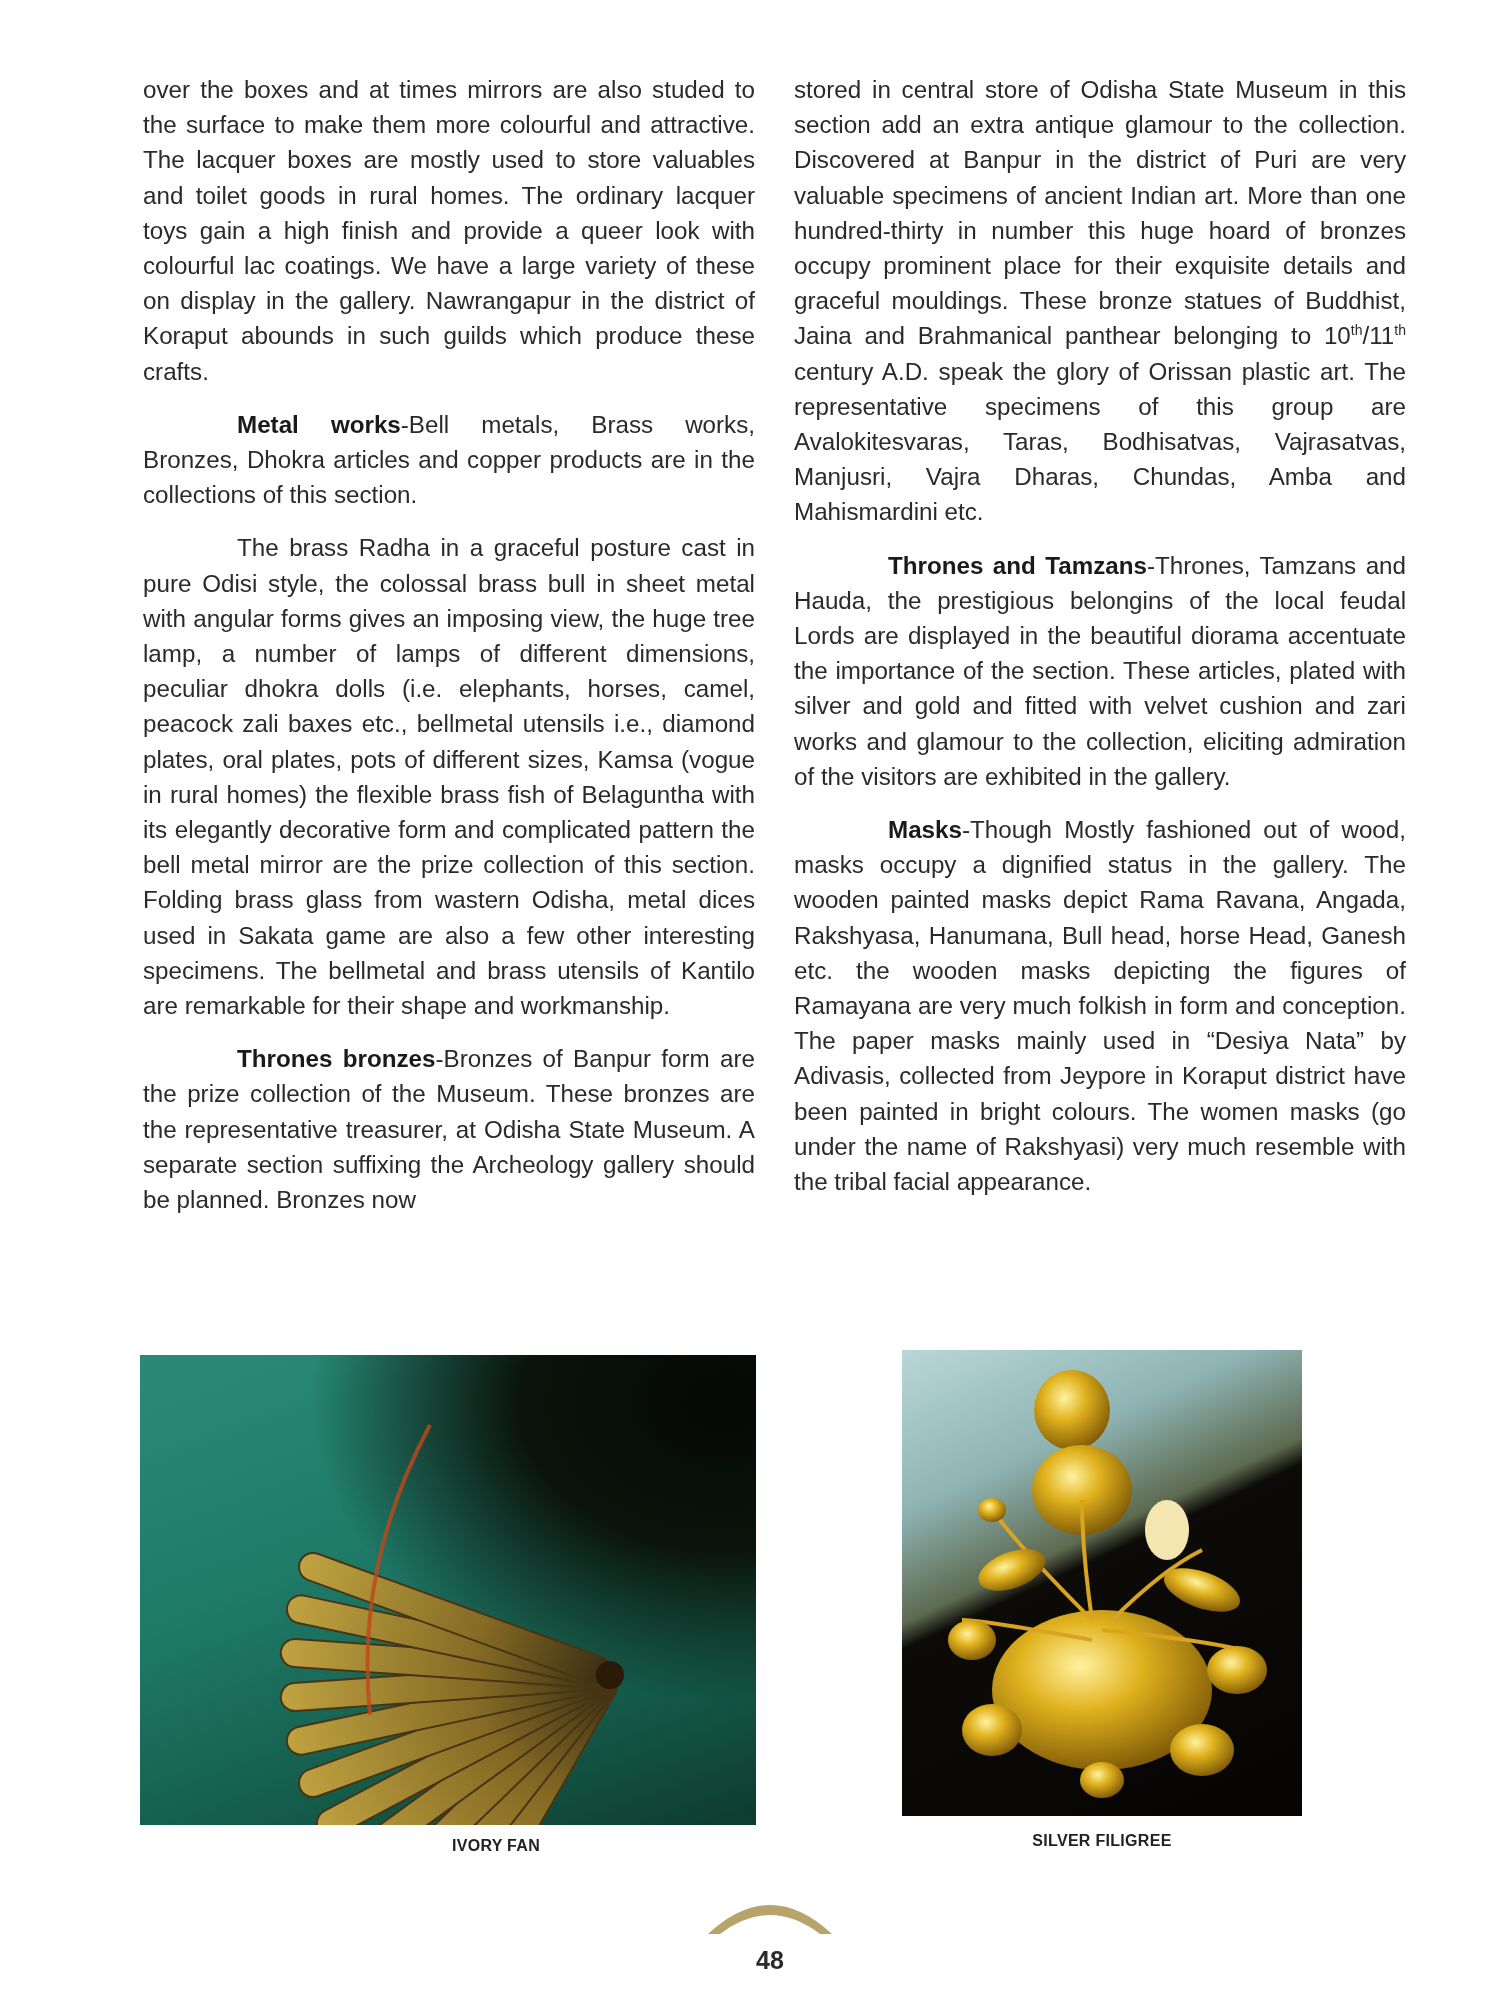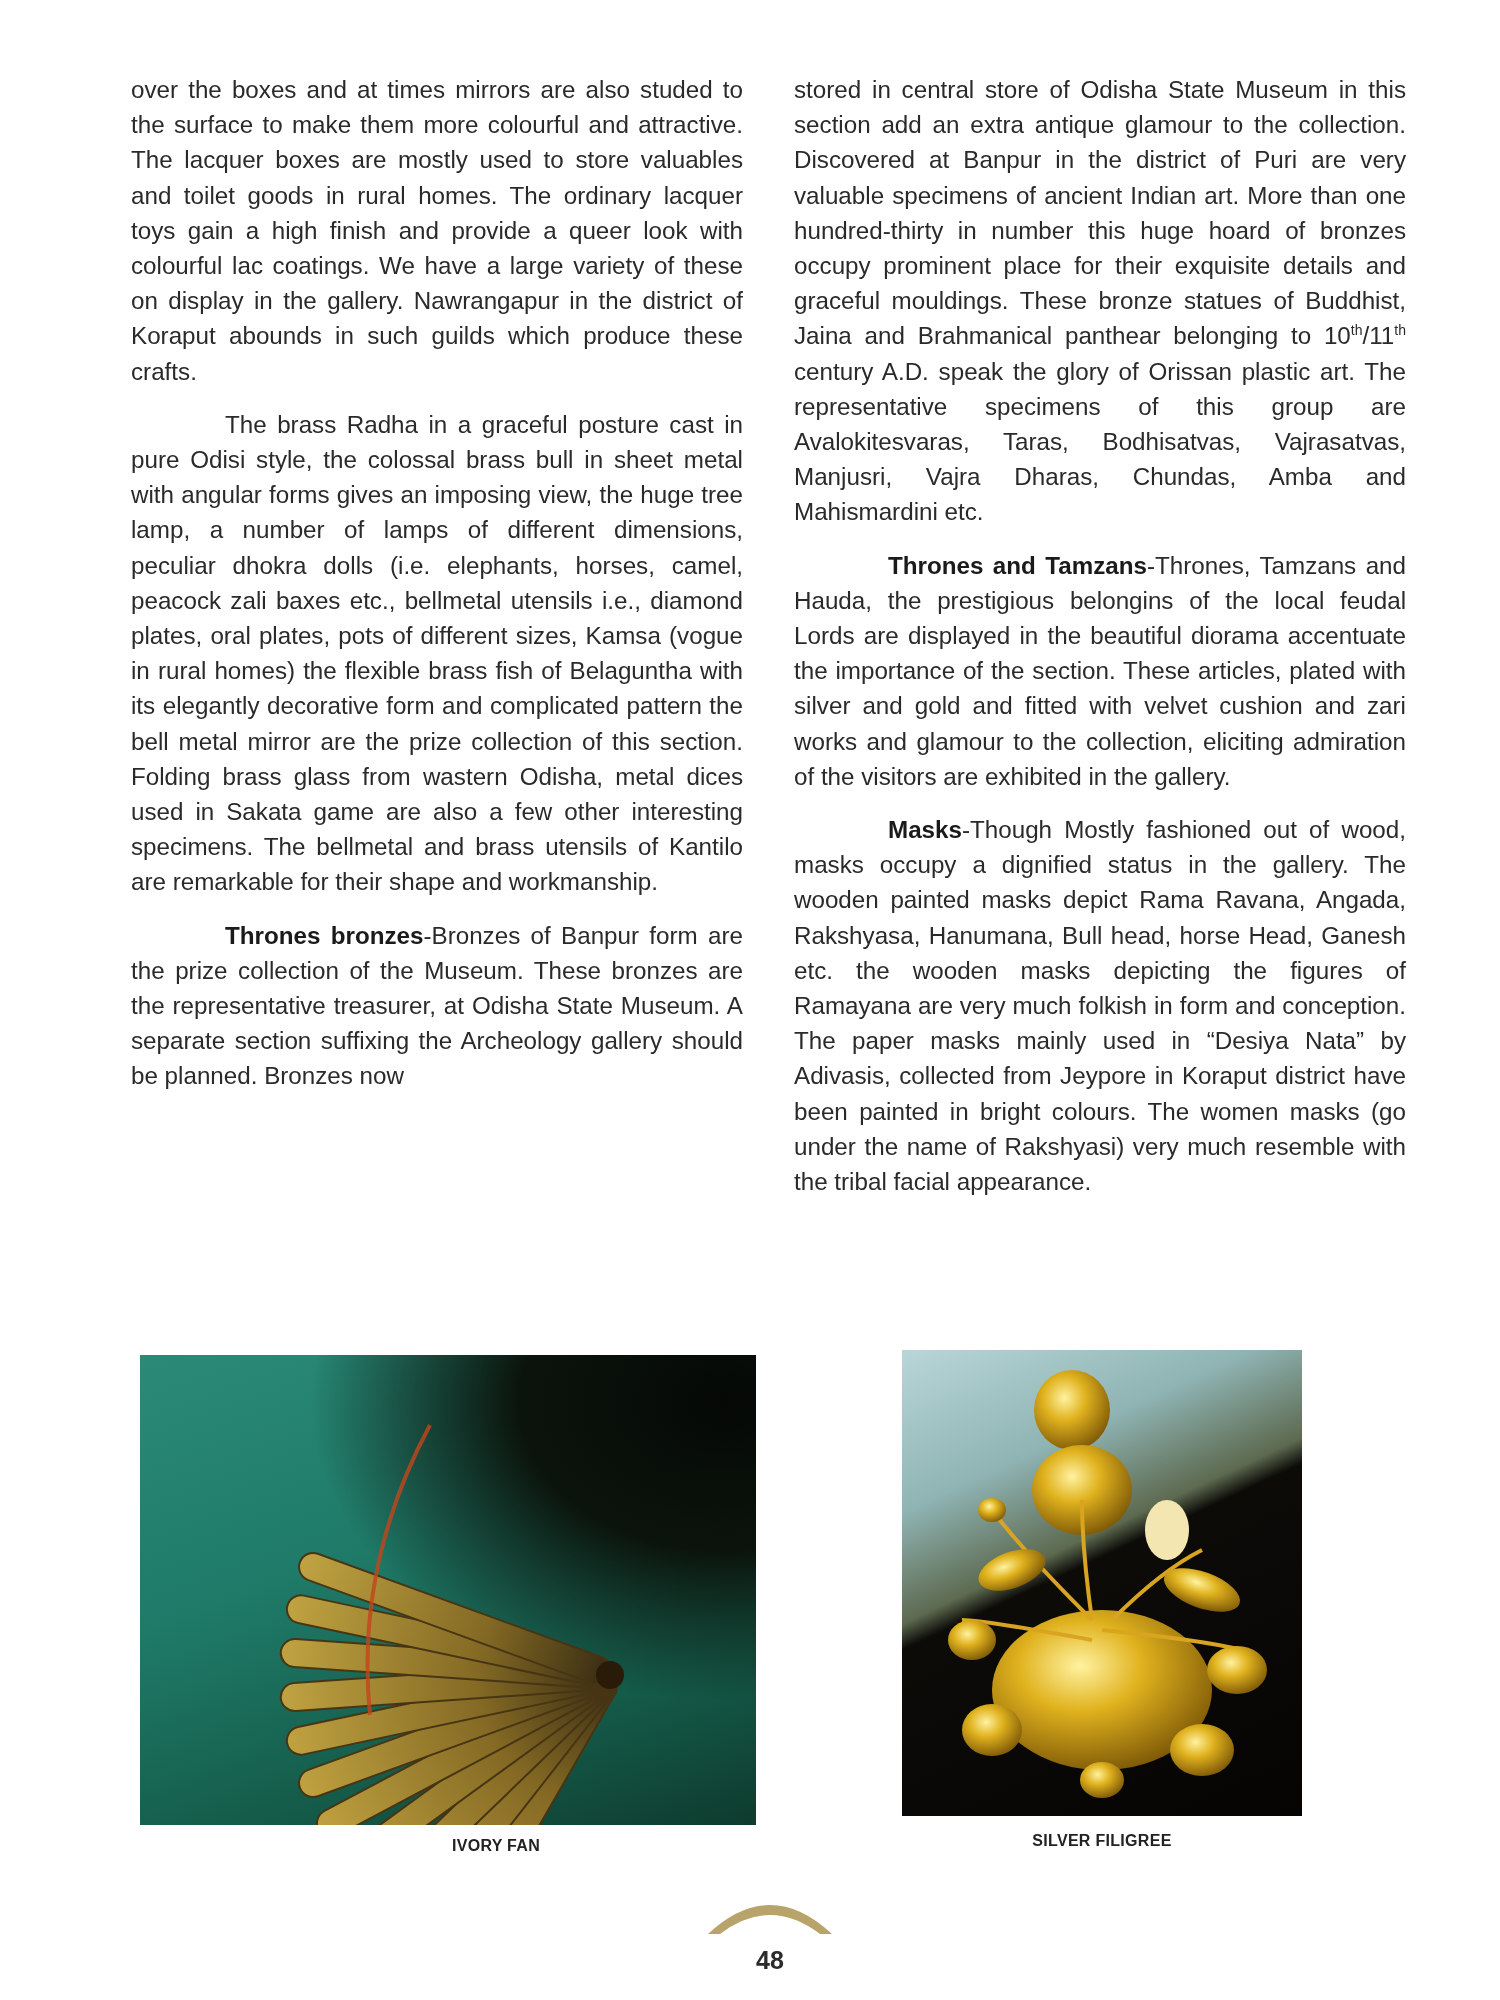--- a/index.html
+++ b/index.html
@@ -1,20 +1,20 @@
 <!DOCTYPE html>
 <html><head>
 <meta charset="utf-8">
 <style>
   html, body { margin: 0; padding: 0; background: #ffffff; }
   body { width: 1500px; height: 2000px; position: relative; overflow: hidden;
          font-family: "Liberation Sans", "DejaVu Sans", sans-serif; color: #2a2a2a; }
   .col { position: absolute; top: 72px; width: 612px; font-size: 24.2px; line-height: 35.2px;
          text-align: justify; }
-  .col-left { left: 131px; }
+  .col-left { left: 143px; }
   .col-right { left: 794px; }
   .col p { margin: 0 0 18px 0; text-indent: 0; }
   .col p.indent { text-indent: 94px; }
   .head { font-weight: bold; color: #1a1a1a; }
   .it { }
   .sup { font-size: 14px; vertical-align: super; line-height: 0; }
 
   .photo { position: absolute; overflow: hidden; }
   .photo-fan { left: 140px; top: 1355px; width: 616px; height: 470px;
     background: radial-gradient(ellipse at 95% 10%, #050805 0%, #0b140c 25%, rgba(10,20,12,0) 50%),
@@ -29,20 +29,21 @@
 
   .page-num-wrap { position: absolute; left: 700px; top: 1890px; width: 140px; height: 48px; }
   .page-num { position: absolute; left: 0; right: 0; top: 8px; text-align: center;
               font-size: 25px; font-weight: bold; color: #2b2b2b; margin-top: 48px; }
 </style>
 </head>
 <body>
 
 <div class="col col-left">
   <p>over the boxes and at times mirrors are also studed to the surface to make them more colourful and attractive. The lacquer boxes are mostly used to store valuables and toilet goods in rural homes. The ordinary lacquer toys gain a high finish and provide a queer look with colourful lac coatings. We have a large variety of these on display in the gallery. Nawrangapur in the district of Koraput abounds in such guilds which produce these crafts.</p>
+  <p class="indent"><span class="head">Metal works</span><span>-Bell metals, Brass works, Bronzes, Dhokra articles and copper products are in the collections of this section.</span></p>
   <p class="indent"><span>The brass Radha in a graceful posture cast in pure Odisi style, the colossal brass bull in sheet metal with angular forms gives an imposing view, the huge tree lamp, a number of lamps of different dimensions, peculiar dhokra dolls (i.e. elephants, horses, camel, peacock zali baxes </span><span class="it">etc.,</span><span> bellmetal utensils i.e., diamond plates, oral plates, pots of different sizes, Kamsa (vogue in rural homes) the flexible brass fish of Belaguntha with its elegantly decorative form and complicated pattern the </span><span class="it">bell</span><span> metal mirror are the prize collection of this section. Folding brass glass from wastern Odisha, metal dices used in Sakata game are also a few other interesting specimens. The bellmetal and brass utensils of Kantilo are remarkable for their shape and workmanship.</span></p>
   <p class="indent"><span class="head">Thrones bronzes</span><span>-Bronzes of Banpur form are the prize collection of the Museum. These bronzes are the representative treasurer, at Odisha State Museum. A separate section suffixing the Archeology gallery should be planned. Bronzes now</span></p>
 </div>
 
 <div class="col col-right">
   <p><span>stored in central store of Odisha State Museum  in this section add an extra antique glamour to the collection. Discovered at Banpur in the district of Puri are very valuable specimens of ancient Indian art. More than one hundred-thirty in number this huge hoard of bronzes occupy prominent place for their exquisite details and graceful mouldings. These bronze statues of Buddhist, Jaina and Brahmanical panthear belonging to 10</span><span class="sup">th</span><span>/11</span><span class="sup">th</span><span> century A.D. speak the glory of Orissan plastic art. The representative specimens of this group are Avalokitesvaras, Taras, Bodhisatvas, Vajrasatvas, Manjusri, Vajra Dharas, Chundas, Amba and Mahismardini etc.</span></p>
   <p class="indent"><span class="head">Thrones and Tamzans</span><span>-Thrones, Tamzans and Hauda, the prestigious belongins of the local feudal Lords are displayed in the beautiful diorama accentuate the importance of the section. These articles, plated with silver and gold and fitted with velvet cushion and zari works and glamour to the collection, eliciting admiration of the visitors are exhibited in the gallery.</span></p>
   <p class="indent"><span class="head">Masks</span><span>-Though Mostly fashioned out of wood, masks occupy a dignified status in the gallery. The wooden painted masks depict Rama Ravana, Angada, Rakshyasa, Hanumana, Bull head, horse Head, Ganesh etc. the wooden masks depicting the figures of Ramayana are very much folkish in form and conception. The paper masks mainly used in “Desiya Nata” by Adivasis, collected from Jeypore in Koraput district have been painted in bright colours. The women masks (go under the name of Rakshyasi) very much resemble with the tribal facial appearance.</span></p>
 </div>
 

